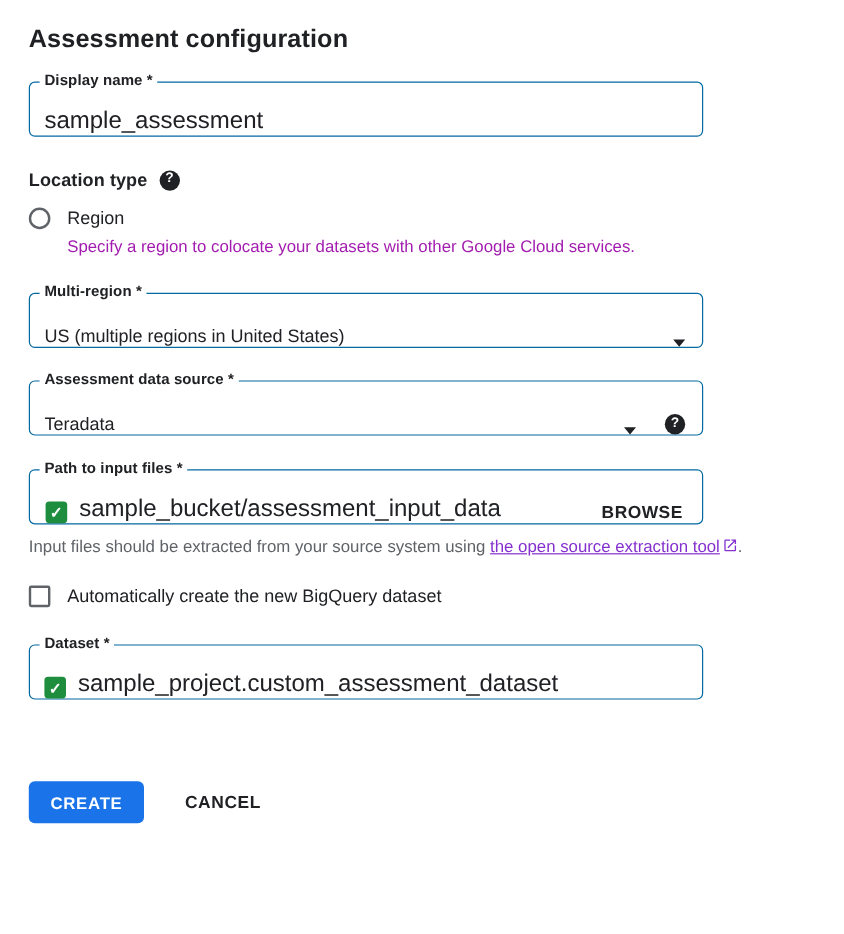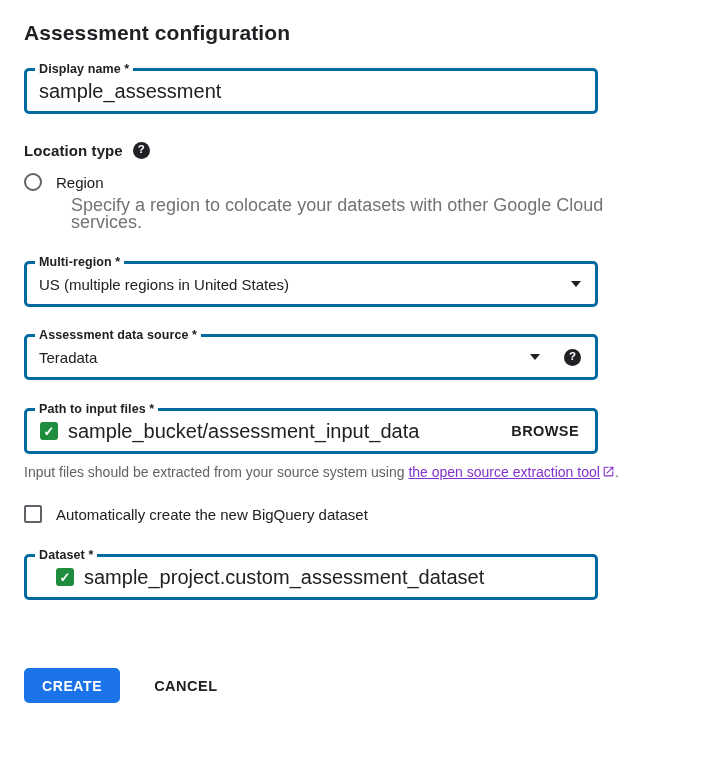--- a/index.html
+++ b/index.html
@@ -16,26 +16,26 @@
     font-size: 21px;
     line-height: 26px;
     font-weight: 700;
     letter-spacing: 0.1px;
     color: #202124;
   }
 
   
   .field {
     position: relative;
-    margin: 0 40px 0 24px;
+    margin: 0 52px 0 24px;
     height: 46px;
-    border: 3px solid #0369a1;
+    border: 1px solid #0369a1;
     border-radius: 5px;
     display: flex;
-    align-items: center;
+    align-items: flex-end;
     padding: 0 14px 0 12px;
     background: #fff;
   }
   .field-label {
     position: absolute;
     top: -9px;
     left: 8px;
     background: #fff;
     padding: 0 4px;
     font-size: 12.5px;
@@ -124,24 +124,24 @@
   .radio-circle.selected::after {
     content: "";
     position: absolute;
     left: 2px; top: 2px;
     width: 10px; height: 10px;
     border-radius: 50%;
     background: #1a73e8;
   }
   .radio-label { font-size: 15px; color: #202124; }
   .radio-desc {
-    margin: 6px 0 0 47px;
-    font-size: 18px;
+    margin: 6px 0 0 32px;
+    font-size: 14px;
     line-height: 17px;
-    color: #737373;
+    color: #a21caf;
   }
 
   .browse-btn {
     margin-left: auto;
     font-size: 14.5px;
     font-weight: 700;
     letter-spacing: 0.4px;
     color: #202124;
     background: none;
     border: none;
@@ -269,21 +269,21 @@
     <span>Input files should be extracted from your source system using </span><a><span>the open source extraction tool</span><svg class="ext-link-icon" width="13" height="13" viewBox="0 0 24 24">
           <path fill="#8430ce" d="M19 19H5V5h7V3H5a2 2 0 0 0-2 2v14a2 2 0 0 0 2 2h14c1.1 0 2-.9 2-2v-7h-2v7zM14 3v2h3.59l-9.83 9.83 1.41 1.41L19 6.41V10h2V3h-7z"></path>
         </svg></a><span>.</span>
   </div>
 
   <div class="checkbox-row">
     <span class="checkbox-box"></span>
     <span class="checkbox-label">Automatically create the new BigQuery dataset</span>
   </div>
 
-  <div class="field mt-field4" style="padding-left:29px;">
+  <div class="field mt-field4" style="padding-left:12px;">
     <span class="field-label">Dataset *</span>
     <span class="check-icon">✓</span>
     <input type="text" value="sample_project.custom_assessment_dataset" style="">
   </div>
 
   <div class="actions">
     <button class="create-btn">CREATE</button>
     <button class="cancel-btn">CANCEL</button>
   </div>
 

